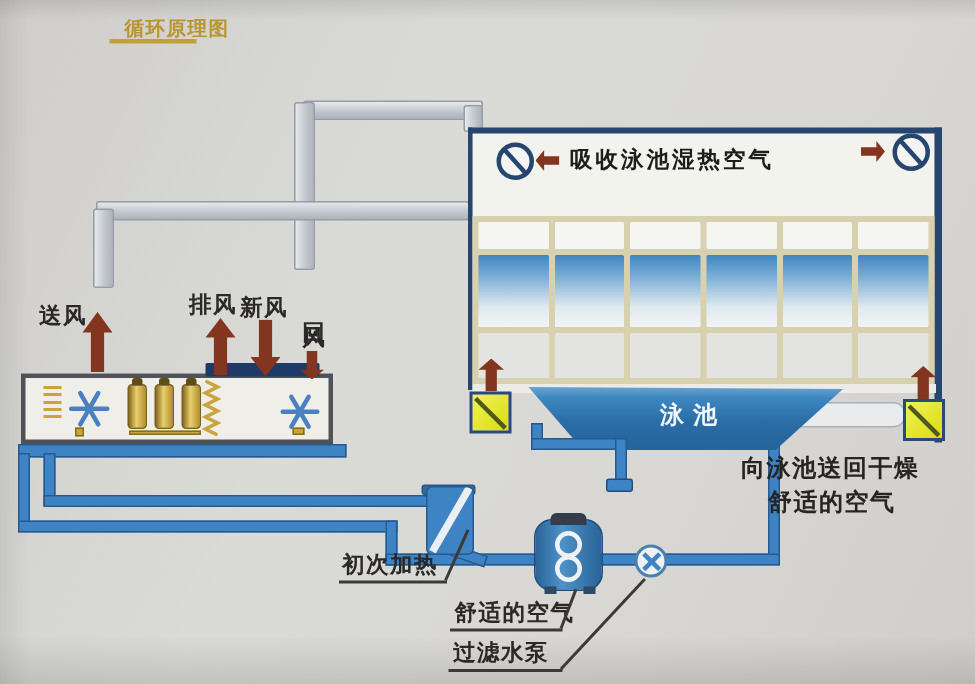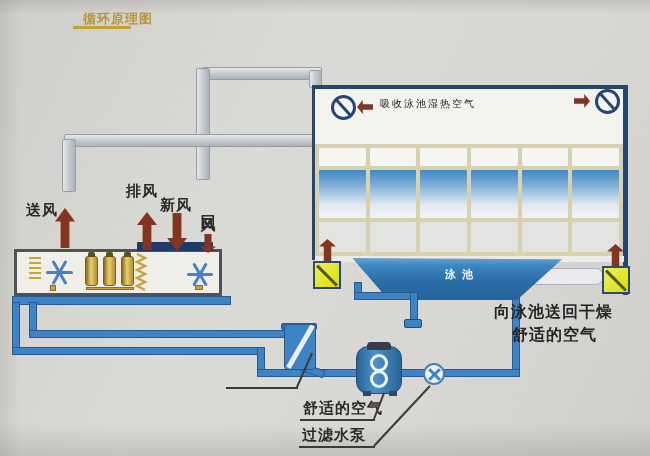--- a/index.html
+++ b/index.html
@@ -38,32 +38,32 @@
   .pump::before{transform:rotate(45deg);}
   .pump::after{transform:rotate(-45deg);}
   #glassWall{position:absolute;left:315px;top:144px;width:308px;height:112px;box-sizing:border-box;background:#d8d1af;display:grid;gap:4px;padding:4px;grid-template-rows:18px 1fr 30px;}
   .tile{border-radius:1px;}
   .tile.r0{background:#f5f5f1;}
   .tile.r1{background:linear-gradient(180deg,#3f86c2 0%,#7fb0d6 32%,#dfe9ef 72%,#f2f5f6 100%);}
   .tile.r2{background:#e3e4e1;}
   .basin{position:absolute;left:348px;top:258px;width:214px;height:42px;
     background:linear-gradient(180deg,#6aa3cf 0,#3c87c0 18%,#2a6da7 55%,#25639b 100%);
     clip-path:polygon(2% 0,100% 3%,79% 100%,19% 100%);}
-  .basin .plabel{position:absolute;left:0;right:0;top:9px;text-align:center;padding-left:14px;color:#f2f6f9;font-size:11px;font-weight:700;letter-spacing:6px;}
+  .basin .plabel{position:absolute;left:0;right:0;top:9px;text-align:center;padding-left:14px;color:#f2f6f9;font-size:16px;font-weight:700;letter-spacing:6px;}
   .hx{position:absolute;left:284px;top:324px;width:30px;height:44px;background:#3e84c4;border:1px solid #27598d;border-radius:4px;overflow:hidden;}
   .hx::before{content:"";position:absolute;left:50%;top:-6%;height:112%;width:5px;margin-left:-2.5px;background:#e9eff3;transform:rotate(30deg);}
   .hx-cap{position:absolute;left:281px;top:323px;width:36px;height:7px;background:#2f6aa3;border:1px solid #27598d;box-sizing:border-box;border-radius:2px;}
   .tank{position:absolute;left:356px;top:346px;width:46px;height:48px;background:linear-gradient(90deg,#2a6398,#4d92c8 40%,#2a6398);border:1px solid #1f4e7e;box-sizing:border-box;border-radius:12px;}
   .tank .cap{position:absolute;left:10px;top:-5px;width:24px;height:8px;background:#353c4c;border-radius:4px 4px 0 0;}
   .tank .ring{position:absolute;left:13px;width:12px;height:12px;border:3px solid #eef2f5;border-radius:50%;}
   .tank .foot{position:absolute;width:8px;height:5px;bottom:-3px;background:#2f4a66;}
   .valve{position:absolute;left:404px;top:319px;width:18px;height:9px;background:#3e84c4;border:1px solid #1f4e7e;border-radius:2px;box-sizing:border-box;}
   .title-underline{position:absolute;left:73px;top:26px;width:58px;height:2.5px;background:#c1a133;}
   .callout-line{position:absolute;height:2px;background:#3c3a38;}
-  .banner-text{position:absolute;left:380px;top:97px;font-size:10px;font-weight:400;color:#1e1d1c;letter-spacing:2px;white-space:nowrap;}
+  .banner-text{position:absolute;left:380px;top:97px;font-size:15px;font-weight:700;color:#1e1d1c;letter-spacing:2px;white-space:nowrap;}
   .vert{writing-mode:vertical-rl;text-orientation:upright;letter-spacing:2px;}
   .sendback{position:absolute;font-size:16px;font-weight:700;color:#262524;letter-spacing:1px;white-space:nowrap;}
   .band{position:absolute;left:137px;top:242px;width:76px;height:9px;background:#1e3a68;border-radius:1px;}
   .unit-box{position:absolute;left:14px;top:249px;width:208px;height:47px;border:3px solid #4f5258;background:#efeee9;box-sizing:border-box;}
   .floorband{position:absolute;left:315px;top:256px;width:309px;height:6px;background:#edebe5;}
   .roomband{position:absolute;left:315px;top:88px;width:308px;height:56px;background:#f3f3ee;}
   .wduct{position:absolute;left:520px;top:268px;width:84px;height:17px;background:#e9ebed;border:1px solid #aab0b8;border-radius:0 9px 9px 0;box-sizing:border-box;}
   .goldbit{position:absolute;background:#c9a43c;border:1px solid #8a6c1e;box-sizing:border-box;}
 </style>
 </head>
@@ -139,21 +139,21 @@
   <div class="star6" style="left:187px;top:261px;width:26px;height:26px;">
       <i></i>
     </div>
   <div class="goldbit" style="left:86px;top:287px;width:48px;height:3px;"></div>
   <div class="goldbit" style="left:50px;top:285px;width:6px;height:6px;"></div>
   <div class="goldbit" style="left:195px;top:285px;width:8px;height:5px;"></div>
   <div class="pipe" style="left:12px;top:296px;width:219px;height:9px;"></div>
 
   <div class="lbl" style="left:26px;top:201px;">送风</div>
   <div class="arrow up" style="left:55px;top:208px;width:20px;height:40px;"></div>
-  <div class="lbl" style="left:126px;top:182px;">排风</div>
+  <div class="lbl" style="left:126px;top:194px;">排风</div>
   <div class="arrow up" style="left:137px;top:212px;width:20px;height:38px;"></div>
   <div class="lbl" style="left:160px;top:196px;">新风</div>
   <div class="arrow down" style="left:167px;top:213px;width:20px;height:38px;"></div>
   <div class="lbl vert" style="left:198px;top:203px;">回风</div>
   <div class="arrow down" style="left:200px;top:234px;width:16px;height:19px;"></div>
 
   <div class="pipe" style="left:12px;top:302px;width:8px;height:52px;"></div>
   <div class="pipe" style="left:12px;top:347px;width:253px;height:8px;"></div>
   <div class="pipe" style="left:257px;top:347px;width:8px;height:30px;"></div>
   <div class="pipe" style="left:29px;top:302px;width:8px;height:35px;"></div>
@@ -169,20 +169,21 @@
   <div class="hx"></div>
   <div class="tank">
     <div class="cap"></div>
     <div class="ring" style="top:7px;"></div>
     <div class="ring" style="top:23px;"></div>
     <div class="foot" style="left:6px;"></div>
     <div class="foot" style="left:32px;"></div>
   </div>
   <div class="pump" style="left:423px;top:363px;"></div>
 
+  <div class="lbl" style="left:228px;top:367px;">初次加热</div>
   <div class="callout-line" style="left:226px;top:387px;width:72px;"></div>
   <div class="leader" style="left:297px;top:386px;width:37px;transform:rotate(-66deg);"></div>
 
   <div class="lbl" style="left:303px;top:399px;">舒适的空气</div>
   <div class="callout-line" style="left:300px;top:419px;width:75px;"></div>
   <div class="leader" style="left:374px;top:418px;width:28px;transform:rotate(-69deg);"></div>
 
   <div class="lbl" style="left:302px;top:426px;">过滤水泵</div>
   <div class="callout-line" style="left:299px;top:446px;width:76px;"></div>
   <div class="leader" style="left:374px;top:445px;width:82px;transform:rotate(-47deg);"></div>

